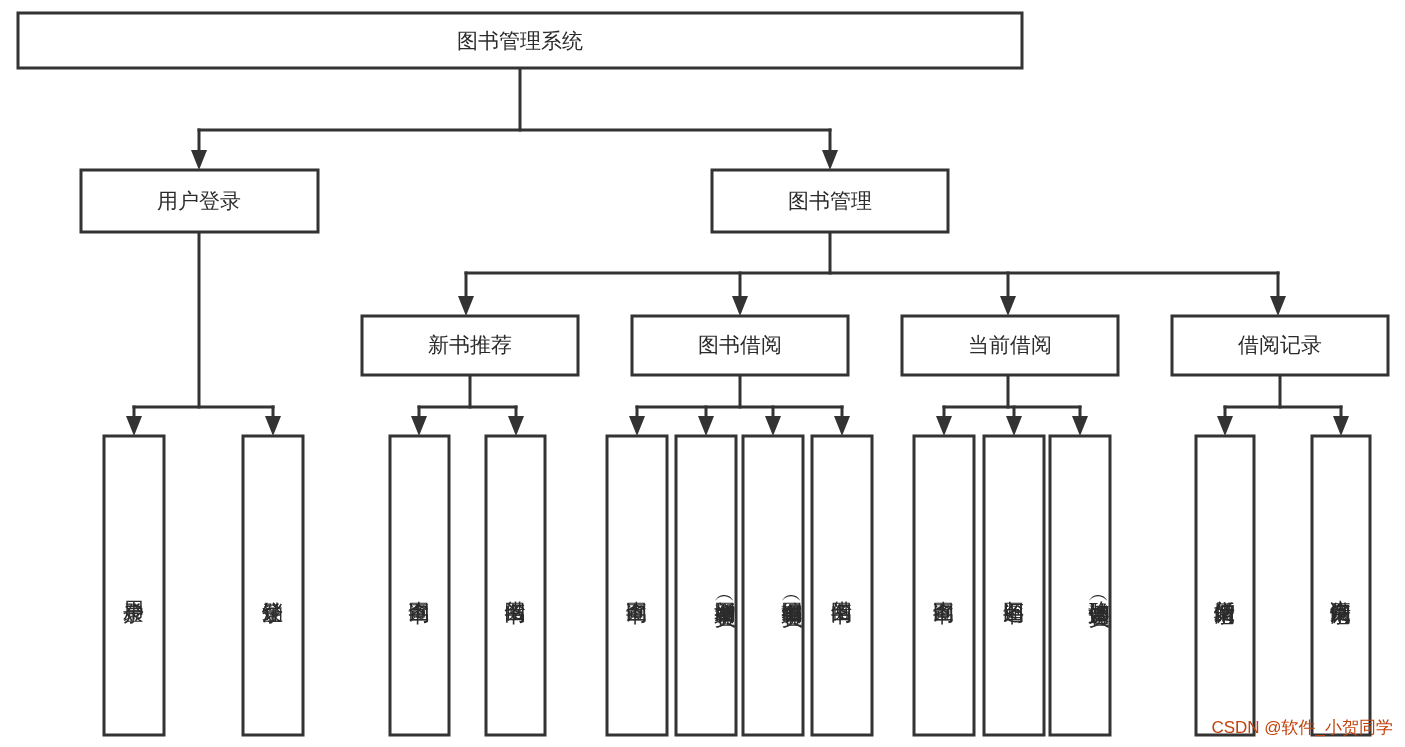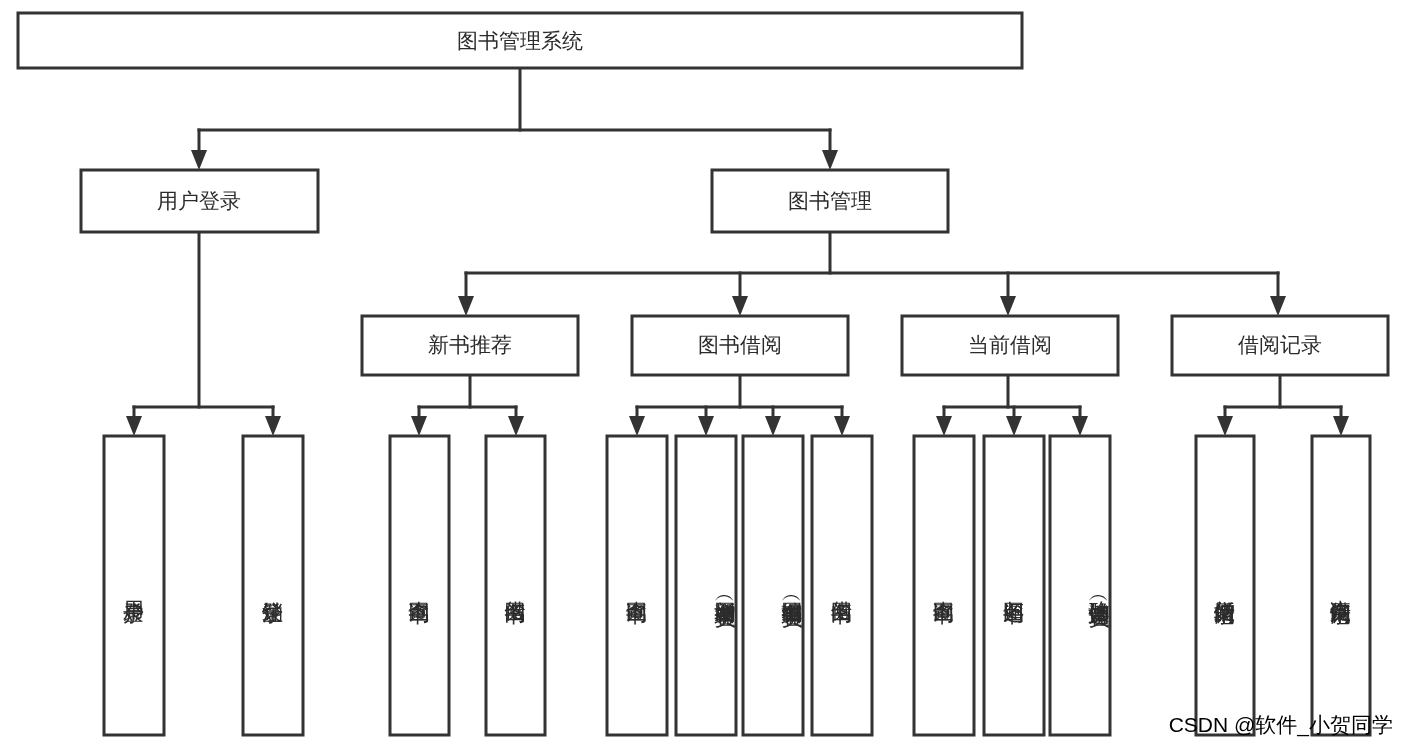--- a/index.html
+++ b/index.html
@@ -62,22 +62,22 @@
     align-items: flex-start;
     justify-content: center;
     white-space: nowrap;
     pointer-events: none;
   }
   .watermark {
     position: absolute;
     right: 12px;
     bottom: 8px;
     font-family: "Liberation Sans", "DejaVu Sans", sans-serif;
-    font-size: 21px;
-    color: #000000;
+    font-size: 17px;
+    color: #c2410c;
     white-space: nowrap;
     user-select: none;
   }
 </style>
 </head>
 <body>
 
 <div id="diagram-root">
 
   <svg id="tree-svg" viewBox="0 0 1405 747" xmlns="http://www.w3.org/2000/svg">

